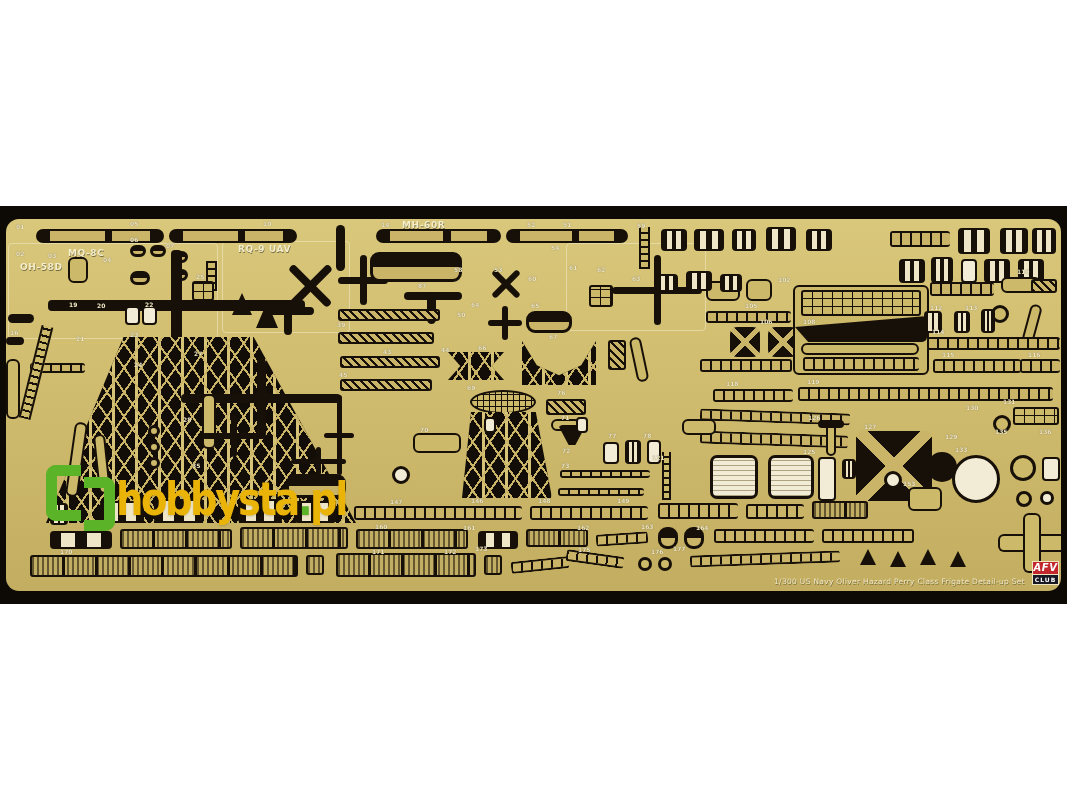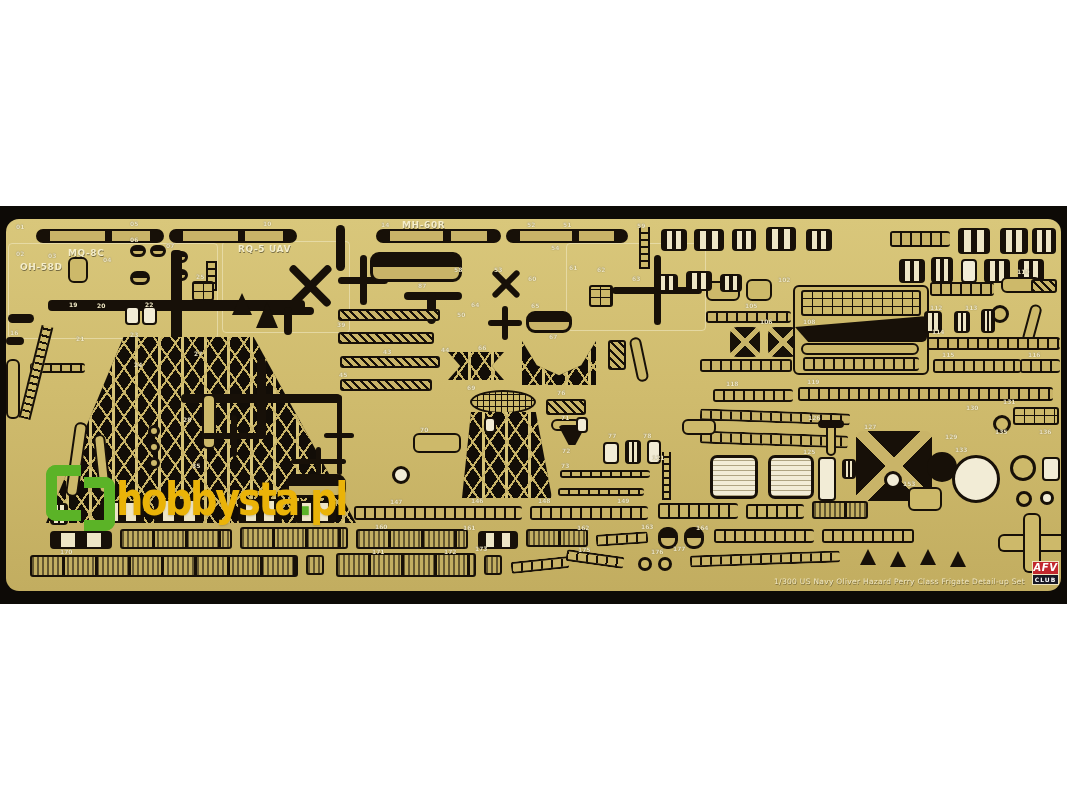--- a/index.html
+++ b/index.html
@@ -285,21 +285,21 @@
           <div class="part k-deckstrip" style="left: 478px; top: 336px; width: 18px; height: 20px;"></div>
           <div class="part k-railing" style="left: 505px; top: 340px; width: 58px; height: 12px; transform: rotate(-6deg);"></div>
           <div class="part k-railing" style="left: 560px; top: 334px; width: 58px; height: 12px; transform: rotate(8deg);"></div>
           <div class="part k-ring" style="left: 632px; top: 338px; width: 14px; height: 14px;"></div>
           <div class="part k-ring" style="left: 652px; top: 338px; width: 14px; height: 14px;"></div>
           <div class="part k-railing" style="left: 684px; top: 334px; width: 150px; height: 12px; transform: rotate(-2deg);"></div>
         </div>
       <div id="labels-layer">
           <div class="flabel" style="left: 14px; top: 44px;">OH-58D</div>
           <div class="flabel" style="left: 62px; top: 30px;">MQ-8C</div>
-          <div class="flabel" style="left: 232px; top: 26px;">RQ-5 UAV</div>
+          <div class="flabel" style="left: 232px; top: 26px;">RQ-9 UAV</div>
           <div class="flabel" style="left: 396px; top: 2px;">MH-60R</div>
           <div class="pnum" style="left: 10px; top: 5px;">01</div>
           <div class="pnum" style="left: 124px; top: 2px;">05</div>
           <div class="pnum" style="left: 257px; top: 2px;">10</div>
           <div class="pnum" style="left: 375px; top: 3px;">14</div>
           <div class="pnum" style="left: 521px; top: 3px;">52</div>
           <div class="pnum" style="left: 557px; top: 3px;">51</div>
           <div class="pnum" style="left: 631px; top: 4px;">59</div>
           <div class="pnum" style="left: 10px; top: 32px;">02</div>
           <div class="pnum" style="left: 42px; top: 34px;">03</div>

